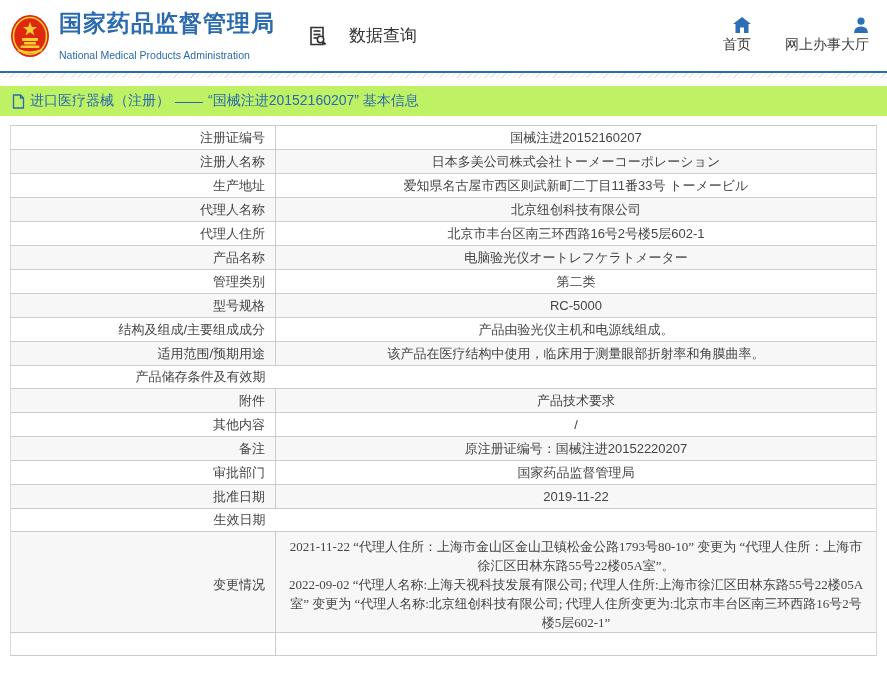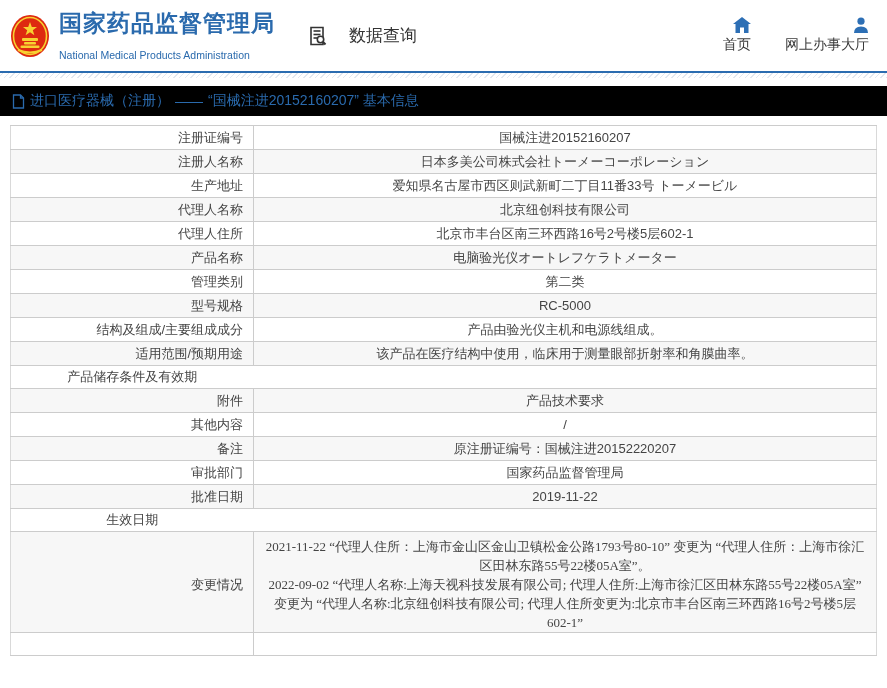--- a/index.html
+++ b/index.html
@@ -35,21 +35,21 @@
   .header-link {
     display: flex; flex-direction: column; align-items: flex-end; gap: 3px;
     text-decoration: none; font-size: 14px; color: #3a3a3a; cursor: pointer;
   }
   .header-link svg { display: block; }
 
   
   .breadcrumb-bar {
     margin-top: 8px;
     height: 30px;
-    background: #000000;
+    background: #bef264;
     display: flex; align-items: center;
     padding-left: 12px;
     font-size: 14px; color: #2a6aad;
     gap: 5px;
   }
   .breadcrumb-bar svg { display: block; }
 
   
   .detail-table {
     border-collapse: collapse;
@@ -65,26 +65,26 @@
     color: #444444;
     height: 23px;
     padding: 2px 10px;
     vertical-align: middle;
     overflow: hidden;
     text-align: center;
   }
   .detail-table tr:last-child td { border-bottom: 1px solid #cccccc; }
   .detail-table tr:nth-child(even) { background: #f7f7f7; }
   td.lab {
-    width: 243px;
+    width: 265px;
     text-align: right;
     border-right: 1px solid #cccccc;
     white-space: nowrap;
   }
-  tr.empty td.lab { border-right: none; text-align: center; }
+  tr.empty td.lab { border-right: none; }
   td.val { white-space: pre-line; line-height: 19px; }
   tr.multiline td { padding-top: 5px; padding-bottom: 0; height: auto; font-family: Liberation Serif, serif; }
 </style>
 </head>
 <body>
 
 <header class="site-header">
   <div class="logo-wrap">
     <div class="emblem">
       <svg width="40" height="44" viewBox="0 0 40 44">

